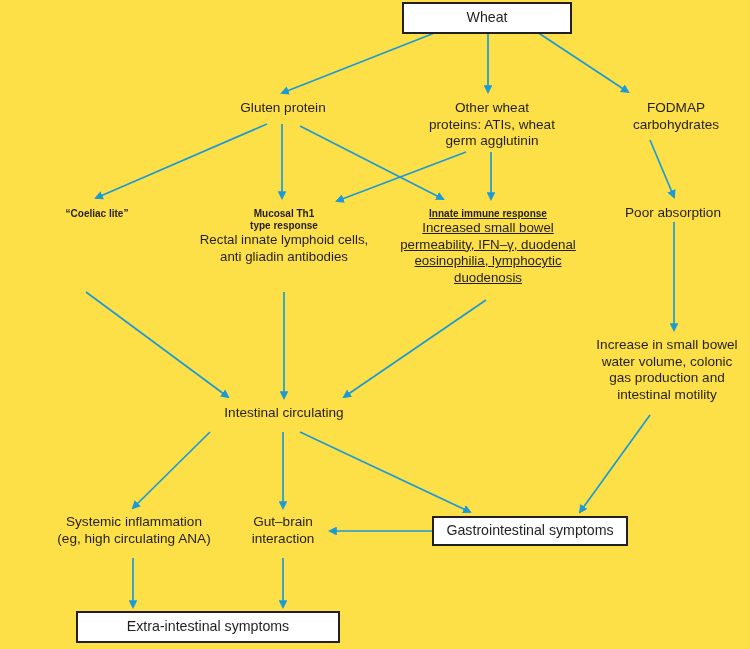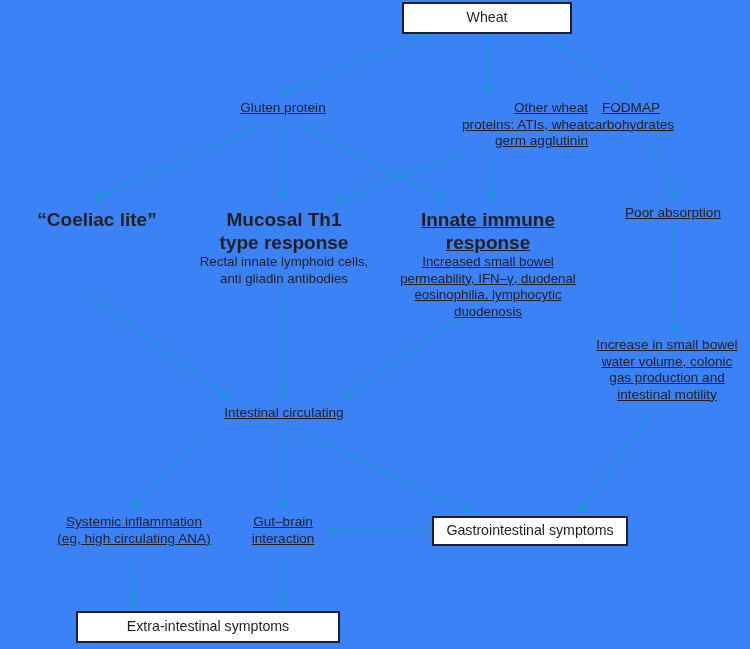--- a/index.html
+++ b/index.html
@@ -10,54 +10,53 @@
   }
   body {
     font-family: "Liberation Sans", sans-serif;
     color: #231f20;
   }
   #diagram {
     position: relative;
     width: 750px;
     height: 649px;
     overflow: hidden;
-    background: #3b82f6;
+    background: #fde047;
   }
   #edges {
     position: absolute;
     left: 0;
     top: 0;
     width: 750px;
     height: 649px;
     pointer-events: none;
   }
   .node {
     position: absolute;
     box-sizing: border-box;
     text-align: center;
     line-height: 1.22;
     color: #231f20;
   }
   .node .ttl {
     display: block;
     font-weight: bold;
-    font-size: 19px;
+    font-size: 10px;
     line-height: 1.22;
     white-space: pre-line;
   }
   .node .sub {
     display: block;
     font-size: 13.3px;
     line-height: 1.24;
     white-space: pre-line;
   }
   .node.plain .ttl {
     font-weight: normal;
     font-size: 13.6px;
-    text-decoration: underline;
   }
   .node.boxed {
     border: 2px solid #231f20;
     background: #ffffff;
     display: flex;
     align-items: center;
     justify-content: center;
   }
   .node.boxed .ttl {
     font-weight: normal;
@@ -100,27 +99,27 @@
   </svg>
 
   <div class="node boxed" style="left:402px; top:2px; width:170px; height:32px;">
     <span class="ttl">Wheat</span>
   </div>
 
   <div class="node plain" style="left:202px; top:100px; width:162px;">
     <span class="ttl">Gluten protein</span>
   </div>
 
-  <div class="node plain" style="left:416px; top:100px; width:172px;text-align:right;">
+  <div class="node plain" style="left:406px; top:100px; width:172px;">
     <span class="ttl">Other wheat
 proteins: ATIs, wheat
 germ agglutinin</span>
   </div>
 
-  <div class="node plain" style="left:556px; top:100px; width:150px;">
+  <div class="node plain" style="left:601px; top:100px; width:150px;">
     <span class="ttl">FODMAP
 carbohydrates</span>
   </div>
 
   <div class="node" style="left:0px; top:208px; width:194px;">
     <span class="ttl">“Coeliac lite”</span>
   </div>
 
   <div class="node" style="left:186px; top:208px; width:196px;">
     <span class="ttl">Mucosal Th1

